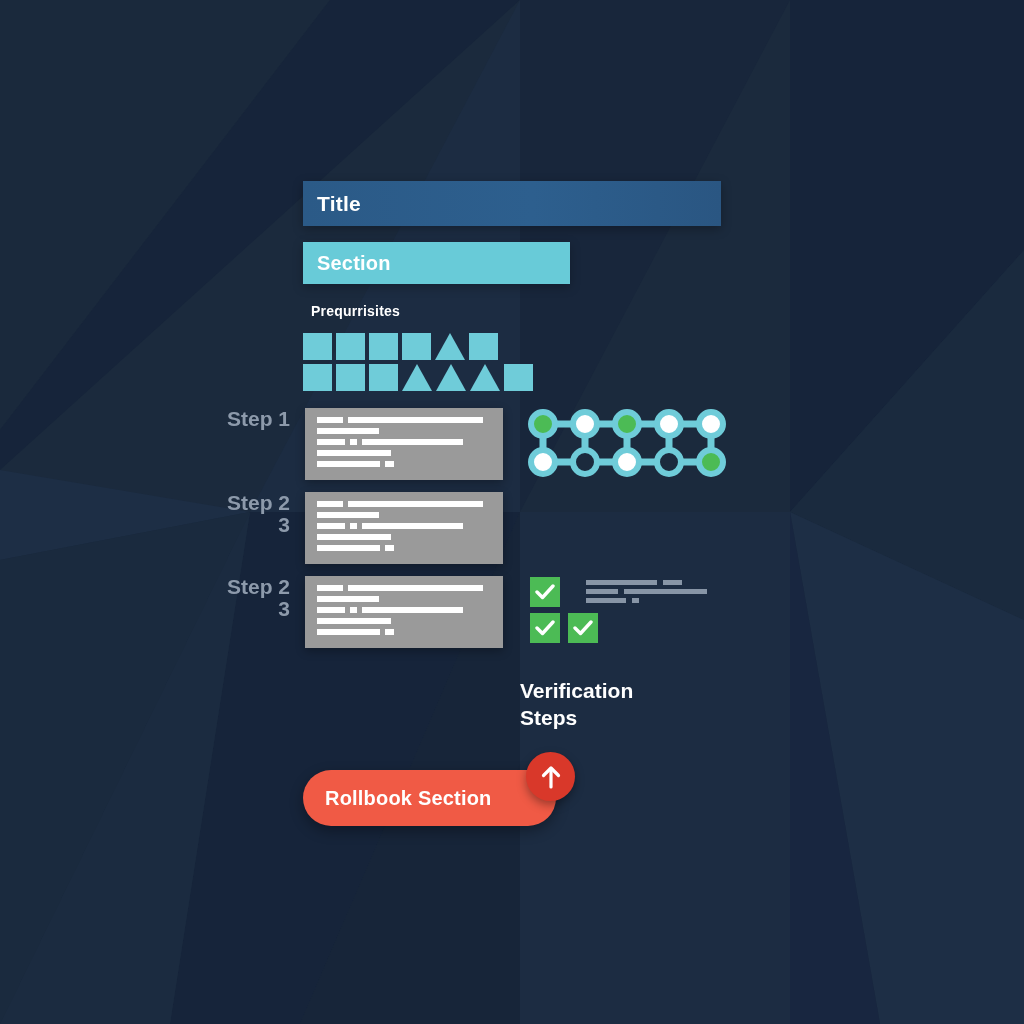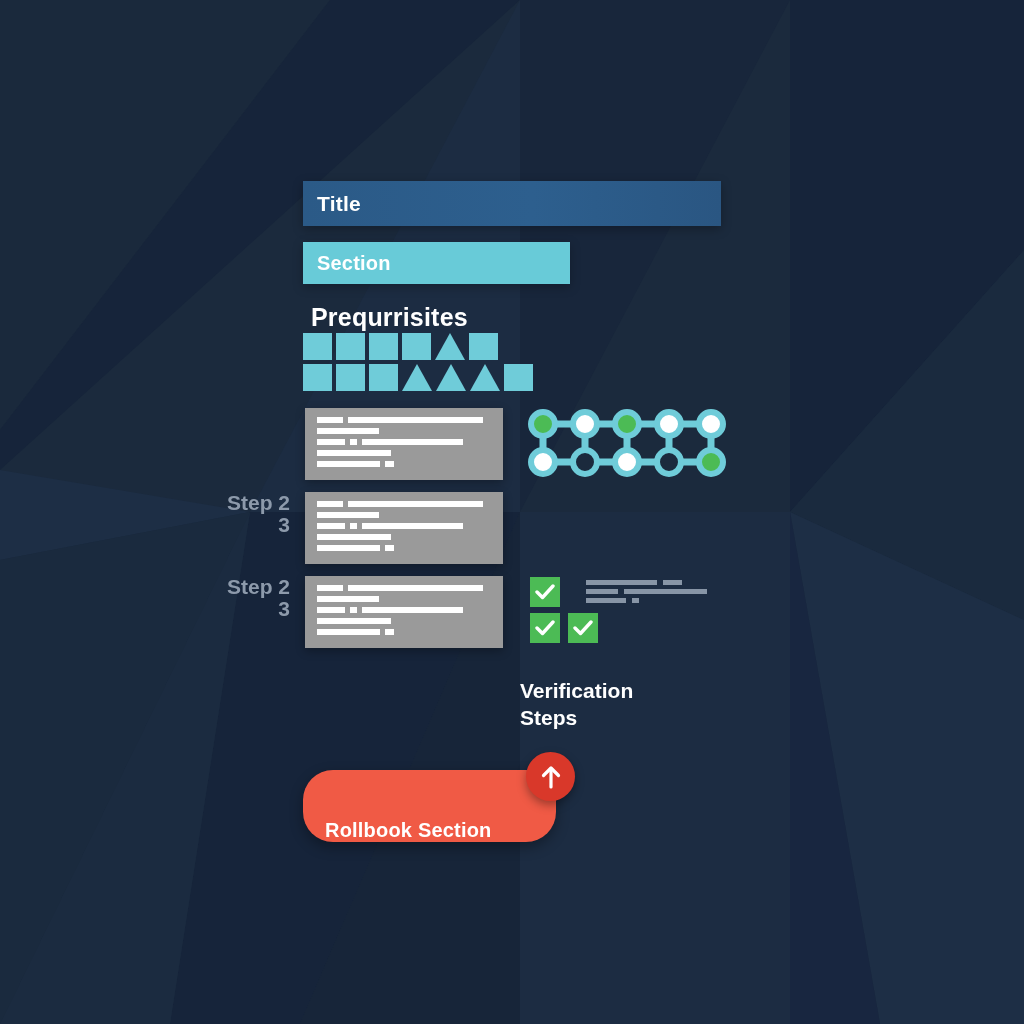--- a/index.html
+++ b/index.html
@@ -68,21 +68,21 @@
     color: #ffffff;
     font-size: 20px;
     font-weight: bold;
     letter-spacing: .2px;
   }
 
   
   #prereq-heading {
     left: 311px; top: 303px;
     color: #ffffff;
-    font-size: 25px;
+    font-size: 14px;
     font-weight: bold;
     letter-spacing: .2px;
   }
 
   
   #prereq-shapes {
     left: 303px; top: 333px;
     display: flex;
     flex-direction: column;
     gap: 4px;
@@ -160,24 +160,24 @@
   }
   .check-box svg { position: absolute; left: 5px; top: 6px; }
   .check-lines { display: inline-block; vertical-align: top; margin-left: 22px; padding-top: 3px; }
   .gbar { height: 5px; background: #8795a6; display: block; }
   .gline { display: flex; gap: 6px; margin-bottom: 4px; }
   .check-row2 { margin-top: 6px; display: flex; gap: 8px; }
 
   
   #rollback-pill {
     left: 303px; top: 770px;
-    width: 253px; height: 72px;
+    width: 253px; height: 56px;
     background: #f05a45;
     border-radius: 30px;
-    display: flex; align-items: flex-end;
+    display: flex; align-items: center;
     padding-left: 22px;
     box-shadow: 0 5px 14px rgba(0,0,0,.33);
     z-index: 3;
   }
   #rollback-pill .label {
     color: #ffffff;
     font-size: 20px;
     font-weight: bold;
     letter-spacing: .2px;
   }
@@ -240,20 +240,23 @@
         <span class="sq"></span>
         <span class="sq"></span>
         <span class="tri"></span>
         <span class="tri"></span>
         <span class="tri"></span>
         <span class="sq"></span>
       </div>
     </div>
 
     <div class="step-row" style="top:408px;">
+      <div class="step-label">
+        <span>Step 1</span>
+      </div>
       <div class="doc-card">
         <div class="doc-line">
             <span class="bar" style="width:26px"></span>
             <span class="bar" style="width:135px"></span>
           </div>
         <div class="doc-line">
             <span class="bar" style="width:62px"></span>
           </div>
         <div class="doc-line">
             <span class="bar" style="width:28px"></span>

